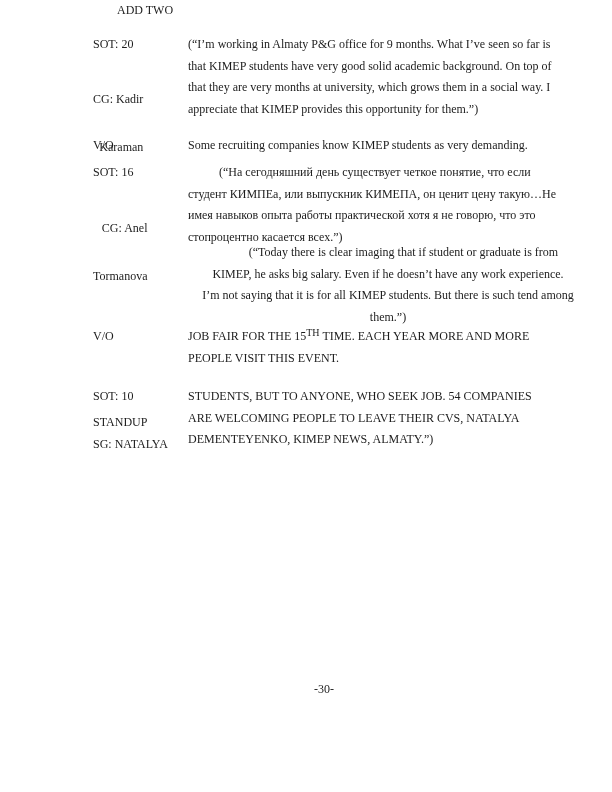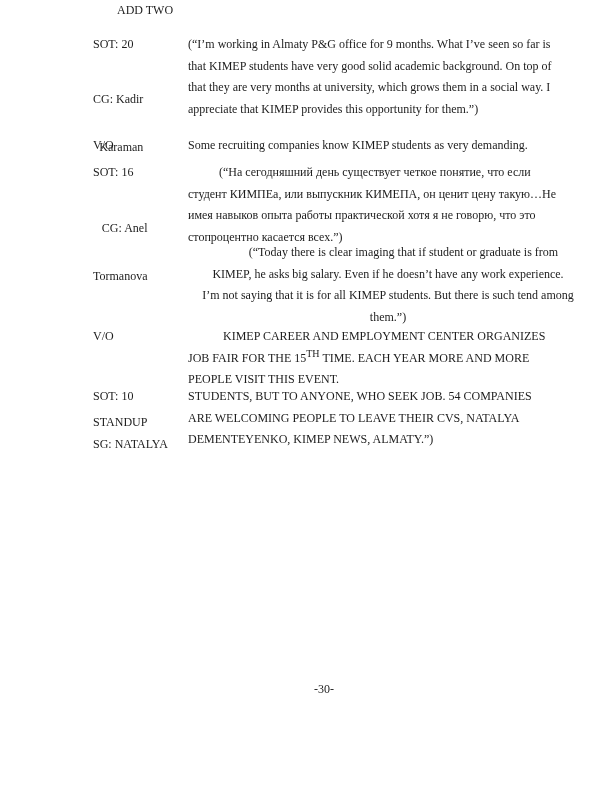--- a/index.html
+++ b/index.html
@@ -140,21 +140,20 @@
         <div class="line">them.”)</div>
       </div>
     </div>
   </section>
 
   <section class="block" style="top:326px">
     <div class="cue">
       <div class="line">V/O</div>
     </div>
     <div class="content">
-      <div class="line ind2">KIMEP CAREER AND EMPLOYMENT CENTER ORGANIZES</div>
       <div class="line"><span>JOB FAIR FOR THE 15</span><span class="sup">TH</span><span> TIME. EACH YEAR MORE AND MORE</span></div>
       <div class="line">PEOPLE VISIT THIS EVENT.</div>
     </div>
   </section>
 
   <section class="block" style="top:386px">
     <div class="cue">
       <div class="cue-item" style="top:0">SOT: 10</div>
       <div class="cue-item" style="top:26px">STANDUP</div>
       <div class="cue-item" style="top:48px">SG: NATALYA</div>

